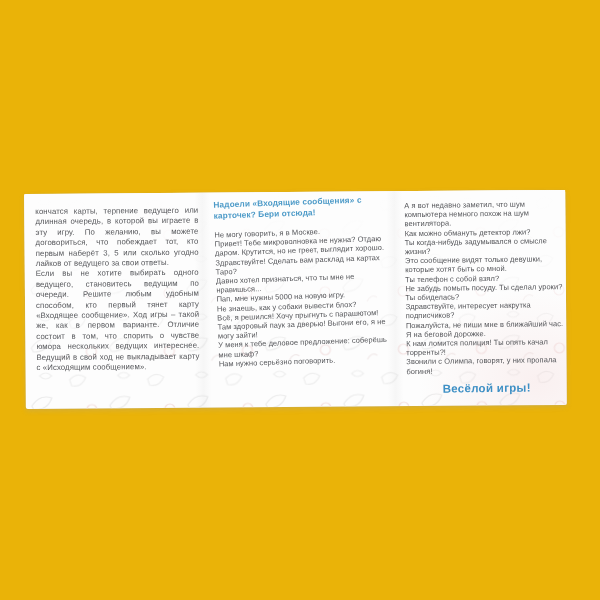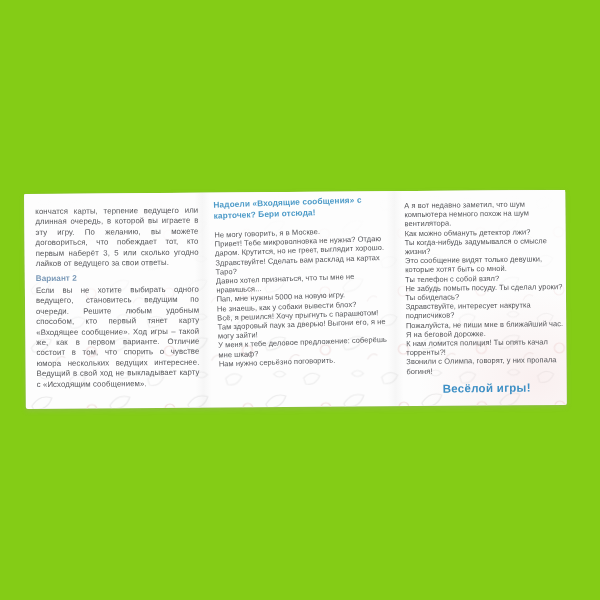--- a/index.html
+++ b/index.html
@@ -3,21 +3,21 @@
 <meta charset="utf-8">
 <style>
   html,body{margin:0;padding:0;}
   body{
     width:600px;height:600px;
     background:#ffffff;
     font-family:"Liberation Sans", sans-serif;
     position:relative;
     overflow:hidden;
   }
-  .photo{position:absolute;inset:0;background:#84cc16;}
+  .photo{position:absolute;inset:0;background:#eab308;}
 
   
   .paper{
     position:absolute;
     left:25px; top:192px;
     width:541px; height:215px;
     background:#fdfdfd;
     transform:rotate(-0.45deg);
     border-radius:2px;
     box-shadow:0 2px 5px rgba(165,165,165,0.30), 0 0 1px rgba(150,150,150,0.35);
@@ -108,21 +108,20 @@
       </defs>
       <rect x="0" y="0" width="541" height="215" fill="url(#dp)"></rect>
     </svg>
     <div class="doodle-fade"></div>
     <div class="pink-tint"></div>
     <div class="fold fold-1"></div>
     <div class="fold fold-2"></div>
 
     <div class="col col1">
       <p class="body just">кончатся карты, терпение ведущего или длинная очередь, в которой вы играете в эту игру. По желанию, вы можете договориться, что побеждает тот, кто первым наберёт 3, 5 или сколько угодно лайков от ведущего за свои ответы.</p>
-      <h3 class="h-sub">Вариант 2</h3>
       <p class="body just">Если вы не хотите выбирать одного ведущего, становитесь ведущим по очереди. Решите любым удобным способом, кто первый тянет карту «Входящее сообщение». Ход игры – такой же, как в первом варианте. Отличие состоит в том, что спорить о чувстве юмора нескольких ведущих интереснее. Ведущий в свой ход не выкладывает карту с «Исходящим сообщением».</p>
     </div>
 
     <div class="col col2">
       <h3 class="h-blue">Надоели «Входящие сообщения» с карточек? Бери отсюда!</h3>
       <div class="msgs">
           <p class="msg">Не могу говорить, я в Москве.</p>
           <p class="msg">Привет! Тебе микроволновка не нужна? Отдаю даром. Крутится, но не греет, выглядит хорошо.</p>
           <p class="msg">Здравствуйте! Сделать вам расклад на картах Таро?</p>
           <p class="msg">Давно хотел признаться, что ты мне не нравишься...</p>

